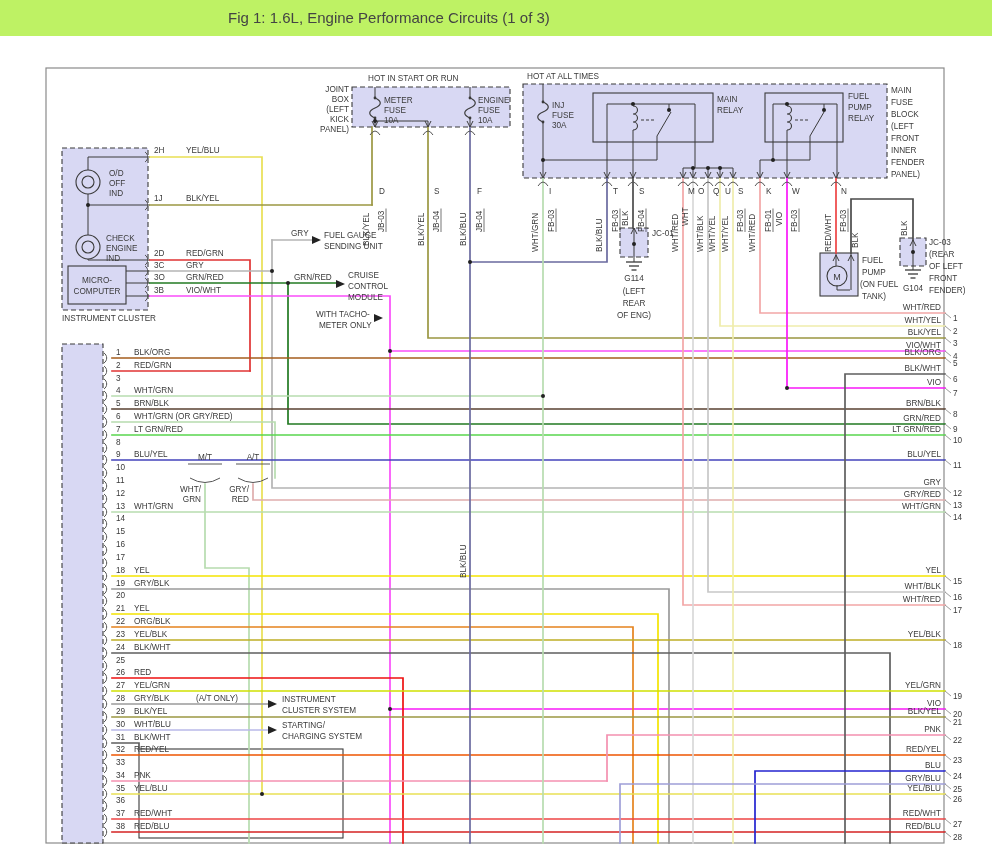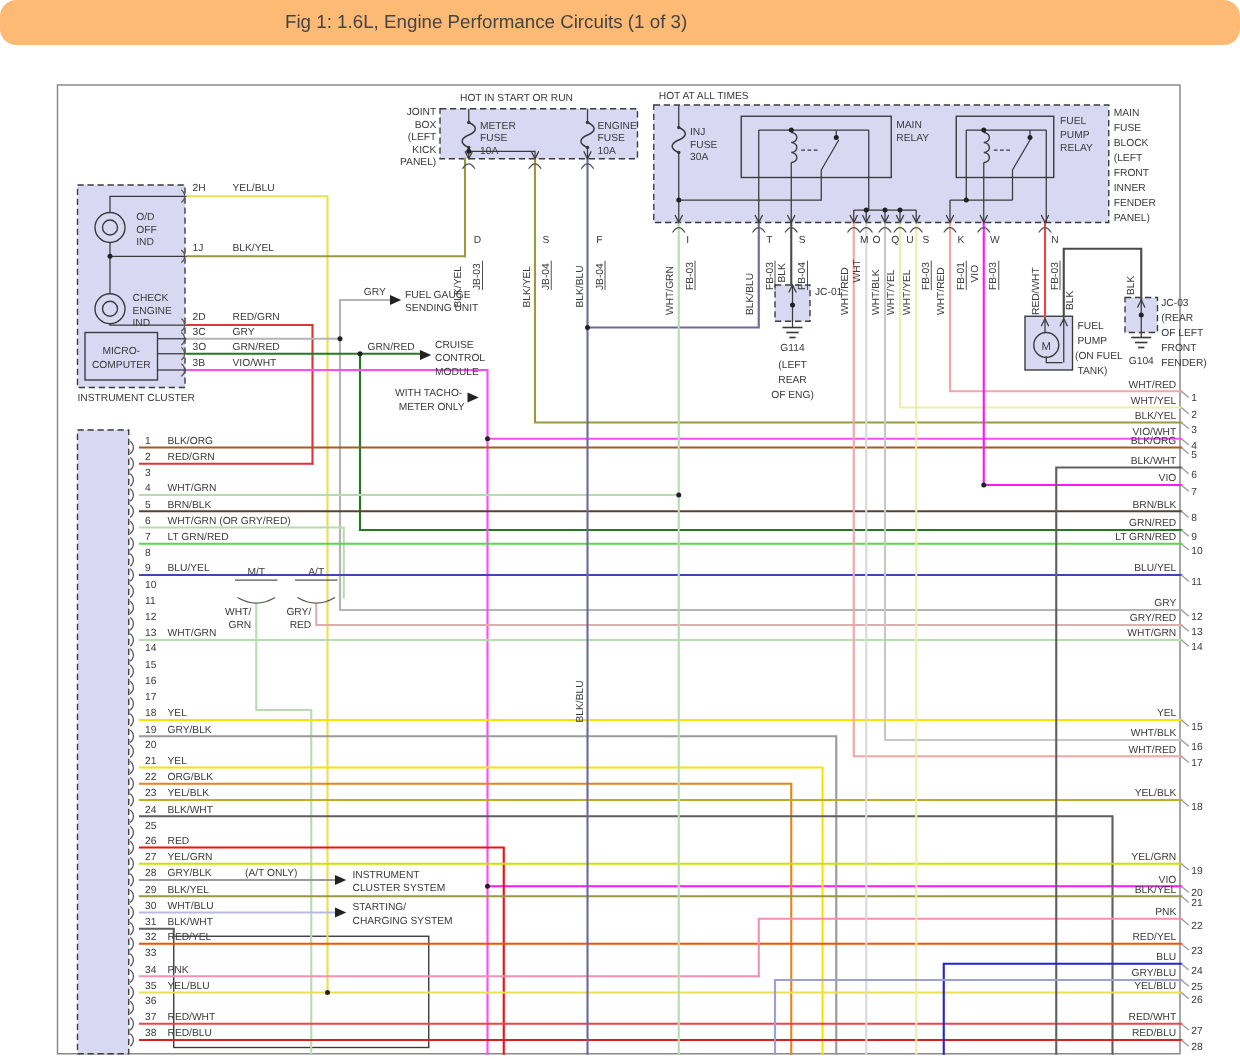--- a/index.html
+++ b/index.html
@@ -1,18 +1,18 @@
 <!DOCTYPE html>
 <html><head>
 <meta charset="utf-8">
 <style>
   html,body{margin:0;padding:0;background:#ffffff;width:992px;height:847px;overflow:hidden;}
   #stage{position:relative;width:992px;height:847px;font-family:"Liberation Sans",sans-serif;}
   #diag{position:absolute;left:0;top:0;}
-  #titlebar{position:absolute;left:0;top:0;width:992px;height:36px;background:#fdba74;border-radius:13px;}
+  #titlebar{position:absolute;left:0;top:0;width:992px;height:36px;background:#bef264;}
   #titlebar span{display:inline-block;padding:9px 0 0 228px;font-size:15px;color:#444;}
   svg text{font-family:"Liberation Sans",sans-serif;}
 </style>
 </head>
 <body>
 
 <div id="stage">
   <svg id="diag" width="992" height="847" viewBox="0 0 992 847">
       <rect x="46" y="68" width="898" height="775" fill="none" stroke="#8a8a8a" stroke-width="1.2"></rect>
       <rect x="62" y="148" width="86" height="162" fill="#d8d8f3" stroke="#3a3a3a" stroke-width="1.1" stroke-dasharray="5,3"></rect>

